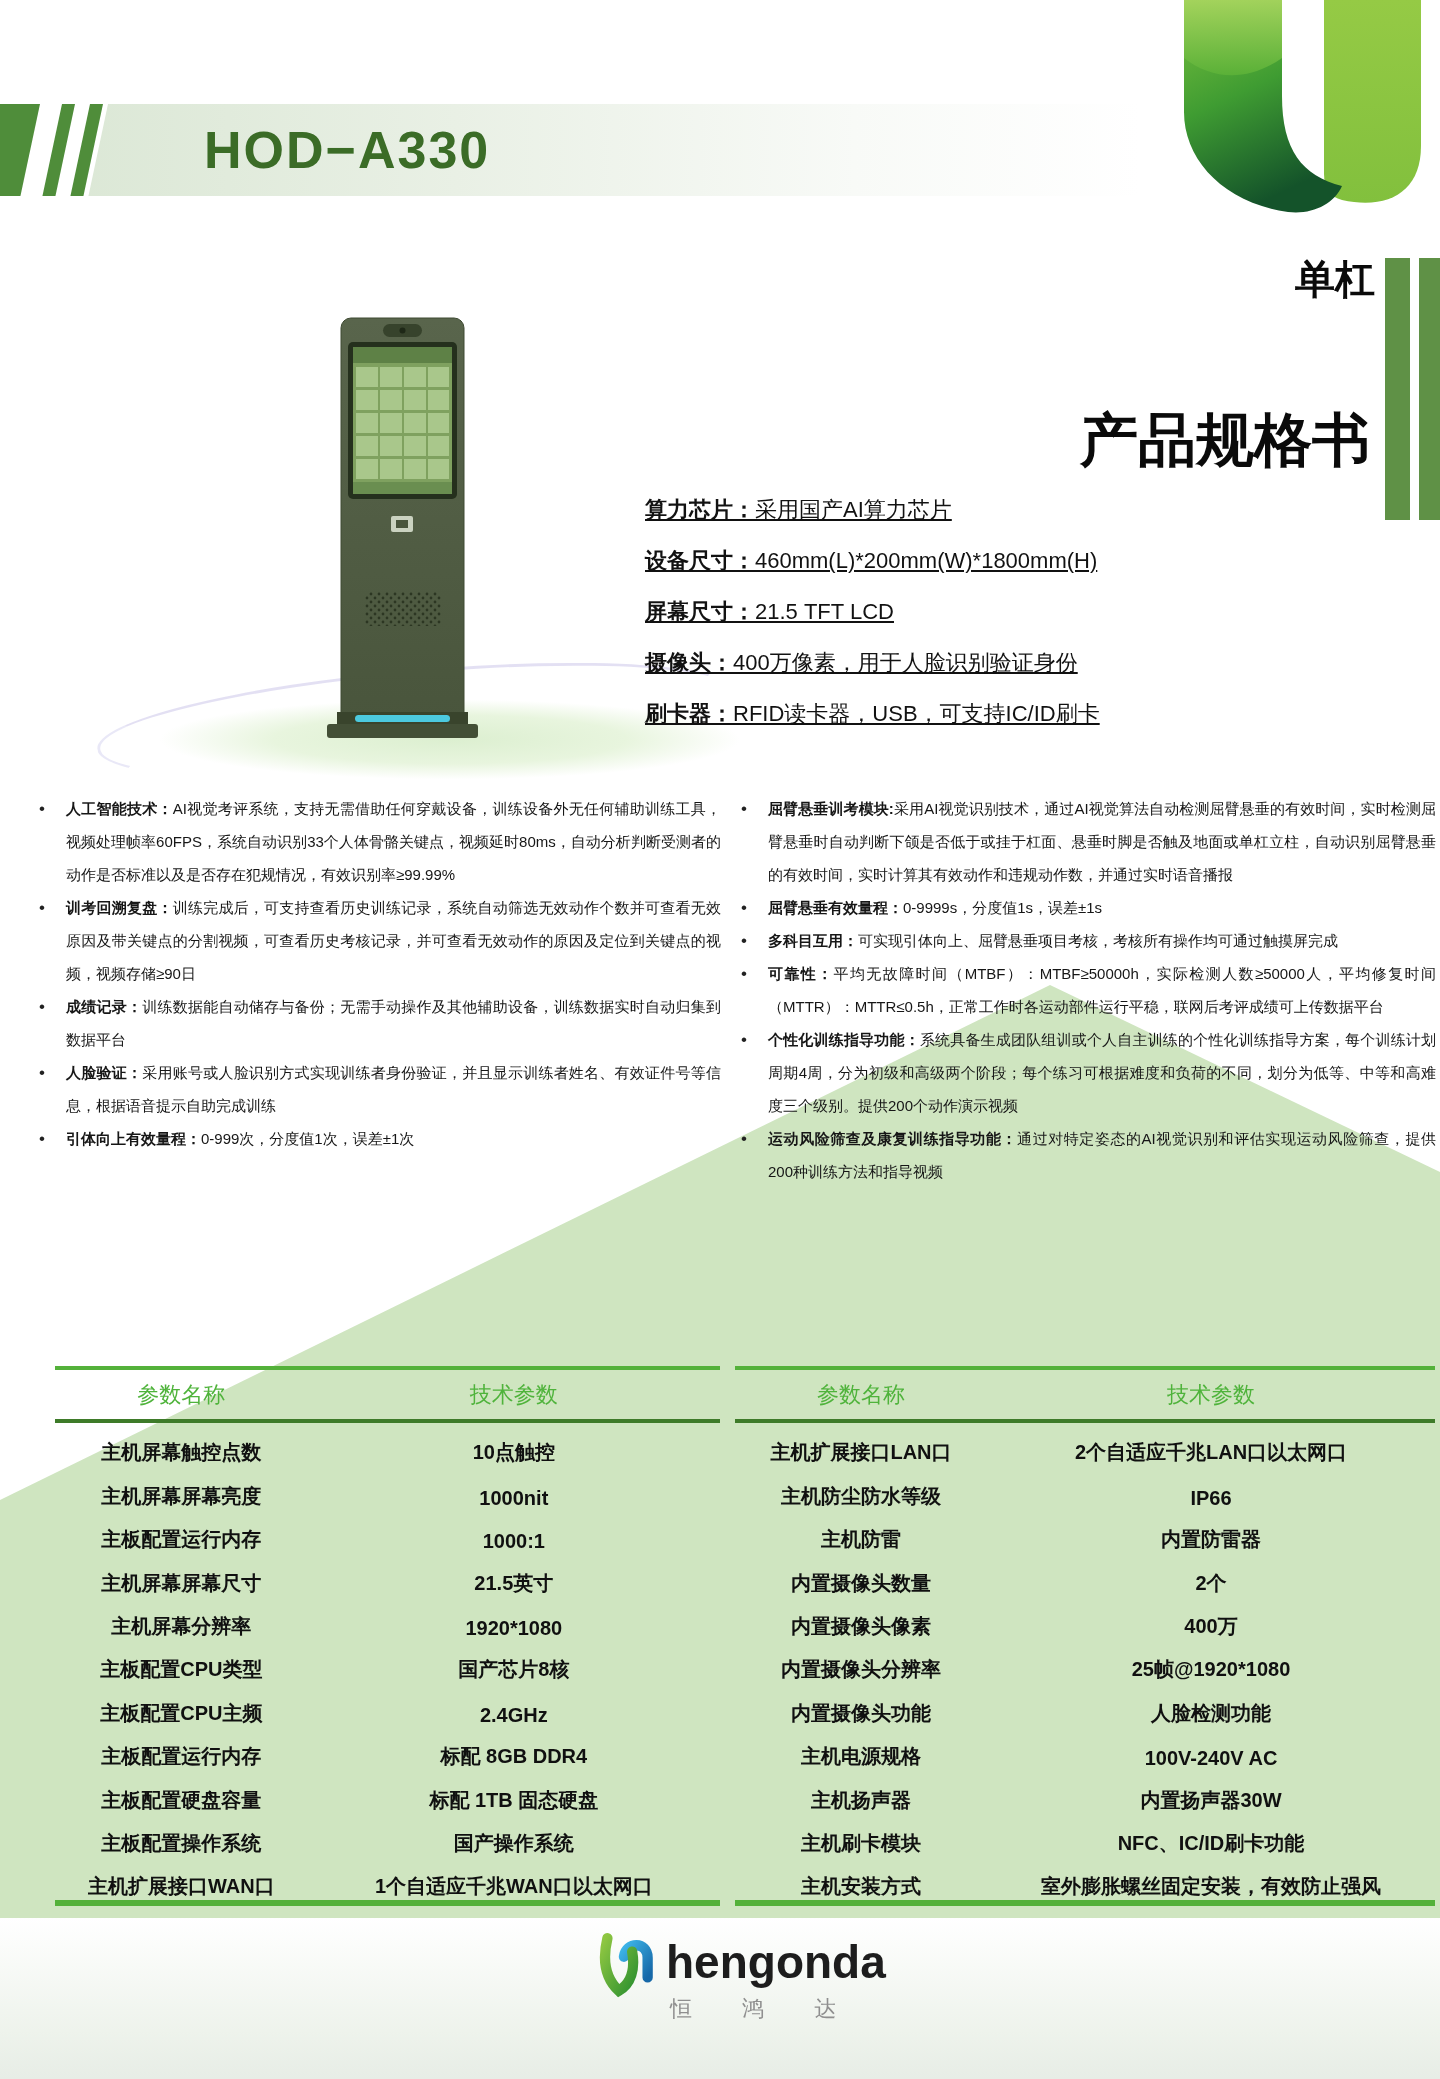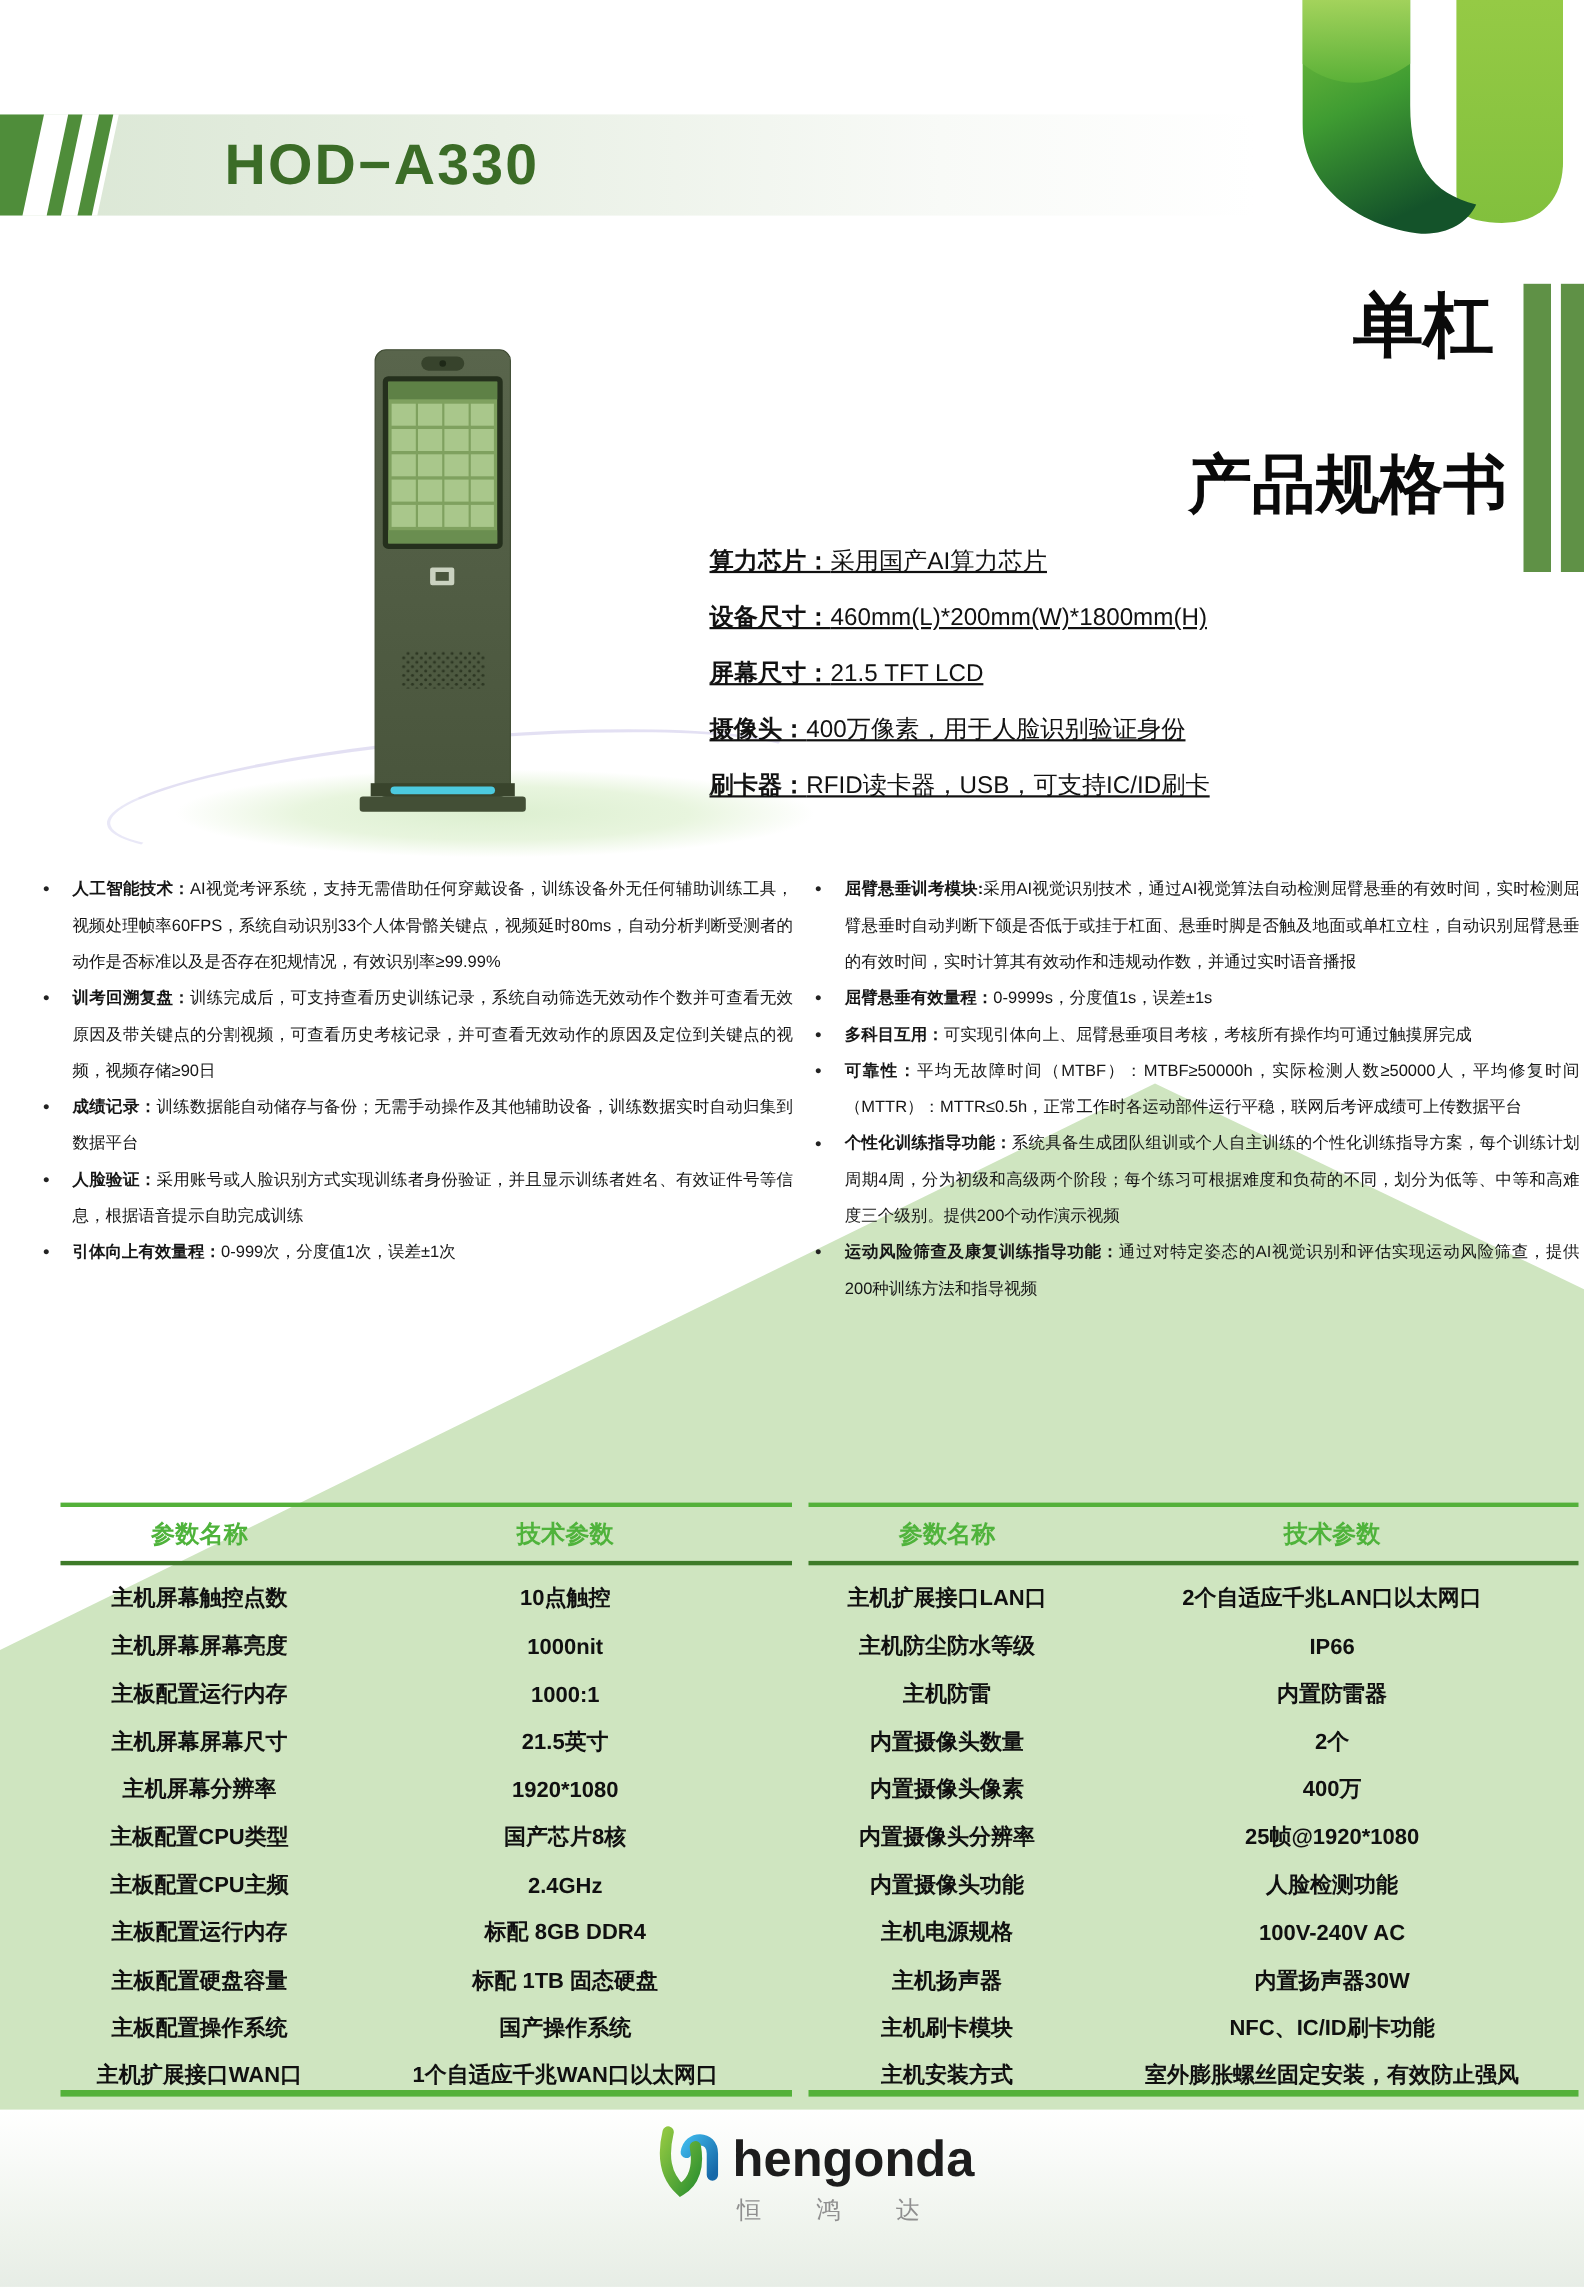--- a/index.html
+++ b/index.html
@@ -21,21 +21,21 @@
   .band .s1{left:-16px;width:56px;}
   .band .s2{left:62px;width:13px;}
   .band .s3{left:90px;width:13px;}
   .model{position:absolute;left:204px;top:0;height:80px;line-height:92px;
          font-size:52px;font-weight:700;color:#3b6c27;letter-spacing:2px;}
 
   
   .u-logo{position:absolute;left:1184px;top:0;width:237px;height:218px;z-index:2;}
 
   
-  .hero-cat{position:absolute;right:82px;top:252px;font-size:64px;font-weight:800;color:#0a0a0a;z-index:2;}
+  .hero-cat{position:absolute;right:65px;top:252px;font-size:40px;font-weight:800;color:#0a0a0a;z-index:2;}
   .hero-doc{position:absolute;right:70px;top:402px;font-size:58px;font-weight:800;color:#0a0a0a;z-index:2;}
   .hbar{position:absolute;top:258px;height:262px;background:#5f9146;z-index:2;}
   .hbar.b1{left:1385px;width:25px;}
   .hbar.b2{left:1419px;width:21px;}
 
   
   .spec-list{position:absolute;left:645px;top:494px;width:600px;margin:0;padding:0;list-style:none;z-index:2;text-decoration:underline;}
   .spec-list li{margin:0 0 20px 0;font-size:22px;line-height:31px;color:#121212;}
   .slabel{font-weight:700;}
 
@@ -58,21 +58,21 @@
 
   
   .ptable{position:absolute;top:1366px;z-index:2;}
   #table-left{left:55px;width:665px;}
   #table-right{left:735px;width:700px;}
   .topline,.botline{background:#54b13a;}
   .topline{height:4px;}
   .midline{height:4px;background:#3e7b29;}
   .botline{height:6px;}
   .thead{display:flex;height:49px;align-items:center;}
-  .thead .hc{font-size:22px;font-weight:700;color:#4fb33b;text-align:center;}
+  .thead .hc{font-size:22px;font-weight:400;color:#4fb33b;text-align:center;}
   .trow{display:flex;height:43.4px;align-items:flex-end;}
   .cell{font-size:20px;font-weight:700;color:#101010;text-align:center;}
   #table-left .c0{width:38%;}  #table-left .c1{width:62%;}
   #table-right .c0{width:36%;} #table-right .c1{width:64%;}
 
   
   .footer{position:absolute;left:0;top:1918px;width:1440px;height:161px;z-index:2;}
   .logo-wrap{position:absolute;left:598px;top:14px;display:flex;align-items:flex-start;}
   .mark{width:58px;height:66px;}
   .brand-col{margin-left:10px;}

